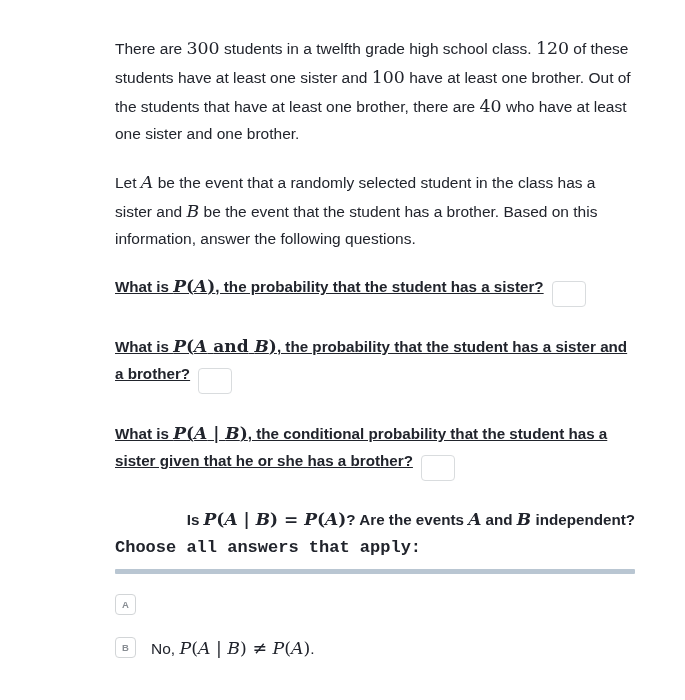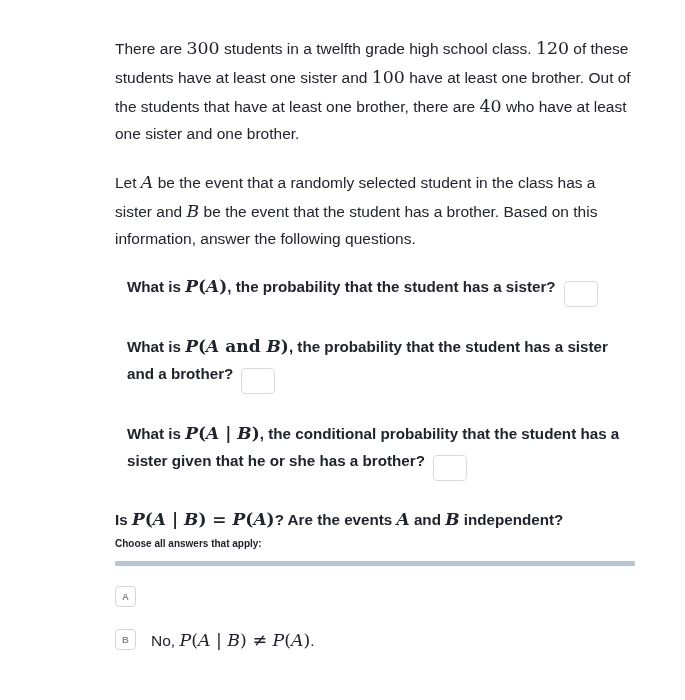--- a/index.html
+++ b/index.html
@@ -15,21 +15,22 @@
   }
   .para{
     font-size:15.5px;
     line-height:1.68;
     margin:8px 0 20px 0;
   }
   .question{
     font-size:15.2px;
     font-weight:bold;
     line-height:1.72;
-    margin:0 0 25px 12px;
+    margin:0 0 25px 0;
+    text-decoration:underline;
   }
   .math{
     font-family:"DejaVu Serif",serif;
     font-size:1.12em;
   }
   .math .mi{font-style:italic;}
   .math .mo,.math .mtext{font-style:normal;}
   .answer-input{
     box-sizing:border-box;
     width:34px;height:26px;
@@ -40,25 +41,26 @@
     outline:none;
     font-family:"Liberation Sans",sans-serif;
     font-size:14px;
     padding:0 4px;
   }
   .final-question{
     font-size:15.2px;
     font-weight:bold;
     line-height:1.6;
     margin:0 0 4px 0;
+    text-align:right;
   }
   .choose-label{
-    font-family:Liberation Sans, sans-serif;
+    font-family:Liberation Mono, monospace;
     font-weight:bold;
-    font-size:10px;
+    font-size:17px;
     margin:0 0 12px 0;
   }
   .divider{
     height:5px;
     background:#b9c6d2;
     border-radius:1px;
     margin:4px 0 20px 0;
   }
   .choice{
     display:flex;

